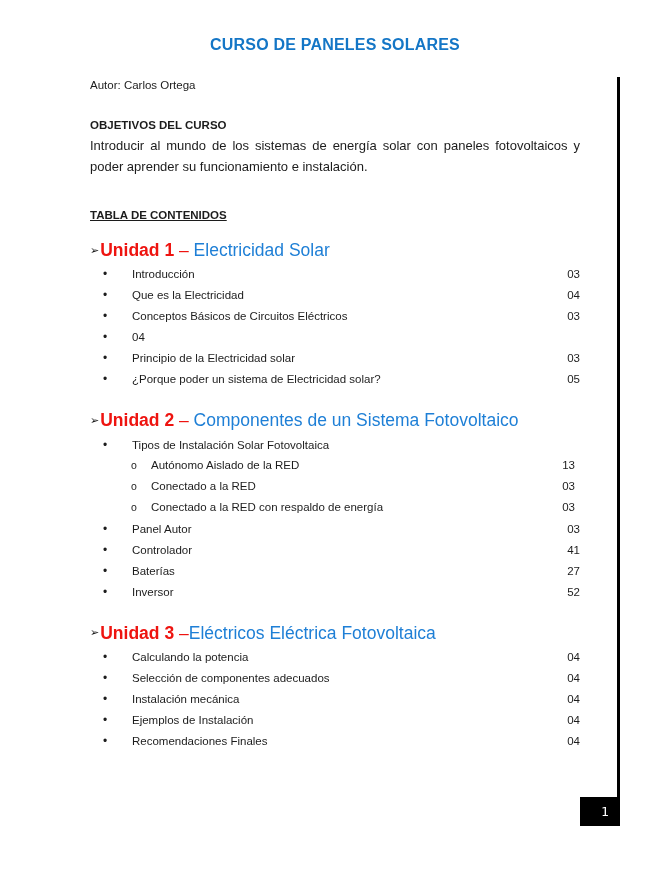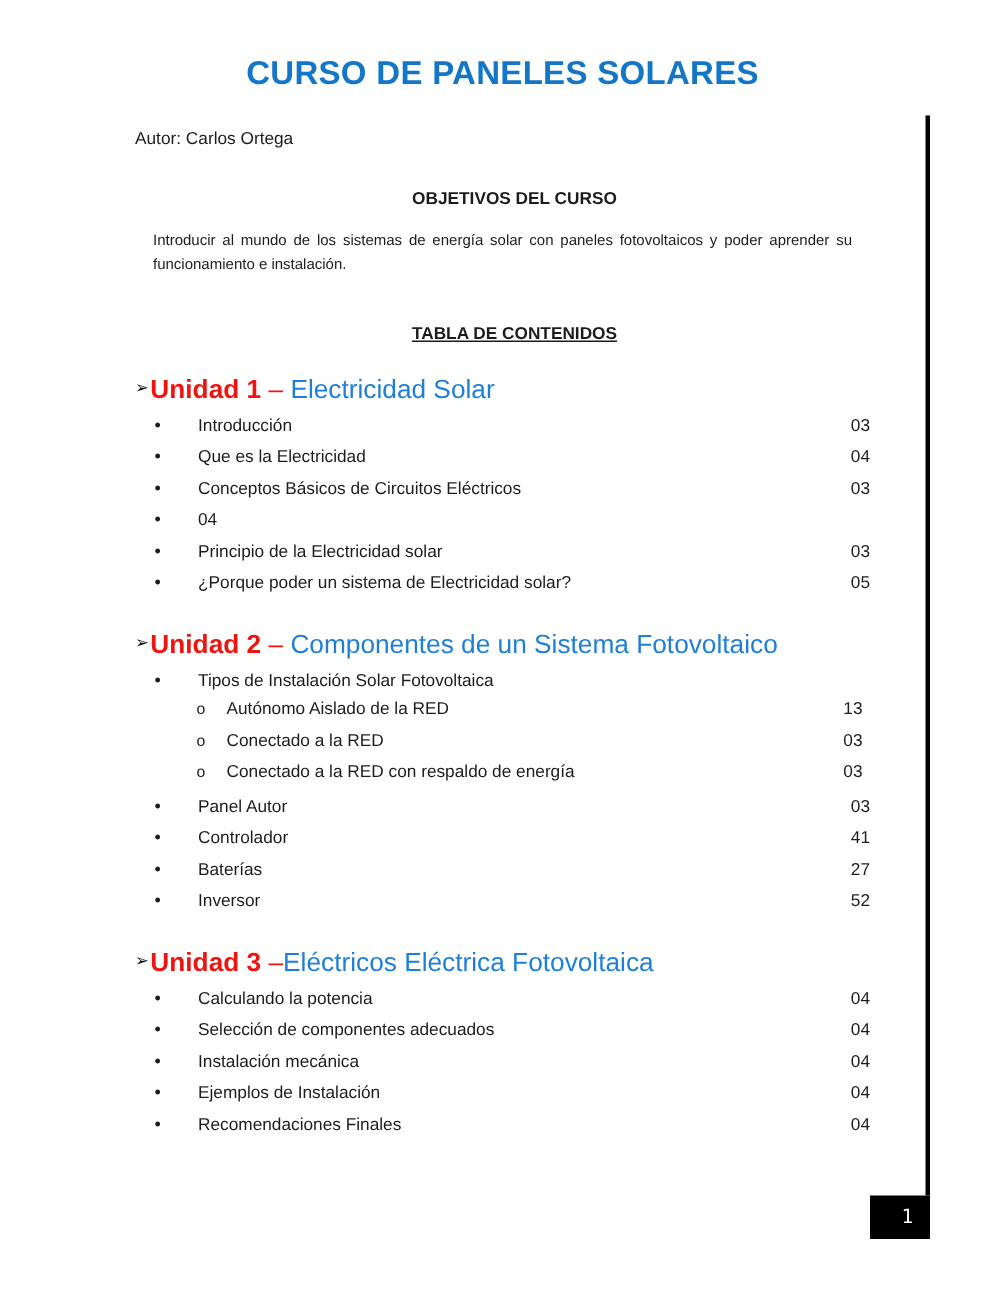--- a/index.html
+++ b/index.html
@@ -2,27 +2,27 @@
 <html><head>
 <meta charset="utf-8">
 <style>
   html,body{margin:0;padding:0;background:#ffffff;}
   .page{
     position:relative;width:672px;height:870px;background:#fff;overflow:hidden;
     font-family:"Liberation Sans","DejaVu Sans",sans-serif;color:#1c1c1c;
   }
   .content{position:absolute;left:90px;top:0;width:490px;}
   .title{
-    margin:36px 0 0 0;text-align:center;font-size:22px;font-weight:700;
+    margin:36px 0 0 0;text-align:center;font-size:16px;font-weight:700;
     color:var(--title-blue,#1476C6);letter-spacing:.2px;
   }
   .author{margin:25px 0 0 0;font-size:11.5px;}
   .author .b{font-weight:400;}
-  .sec{margin:26px 0 2px 16px;font-size:11.5px;font-weight:700;line-height:1.4;text-align:center;}
-  .para{margin:12px;font-size:10px;line-height:1.62;text-align:justify;}
+  .sec{margin:26px 0 2px 0;font-size:11.5px;font-weight:700;line-height:1.4;}
+  .para{margin:0;font-size:13px;line-height:1.62;text-align:justify;}
   .toc-head{margin-top:30px;text-decoration:underline;}
   .uhead{
     margin:17px 0 0 0;font-size:17.5px;line-height:1.15;
     color:var(--heading-blue,#1E7FD6);white-space:pre-wrap;
   }
   .uhead .marker{color:#111;font-size:11px;vertical-align:2.5px;margin-right:1px;font-weight:400;}
   .uhead .ured{color:var(--unit-red,#EE1410);font-weight:700;}
   .uhead .usep{color:var(--unit-red,#EE1410);font-weight:400;}
   .uhead .ublue{font-weight:400;}
   .unit-items{margin-top:7px;}

